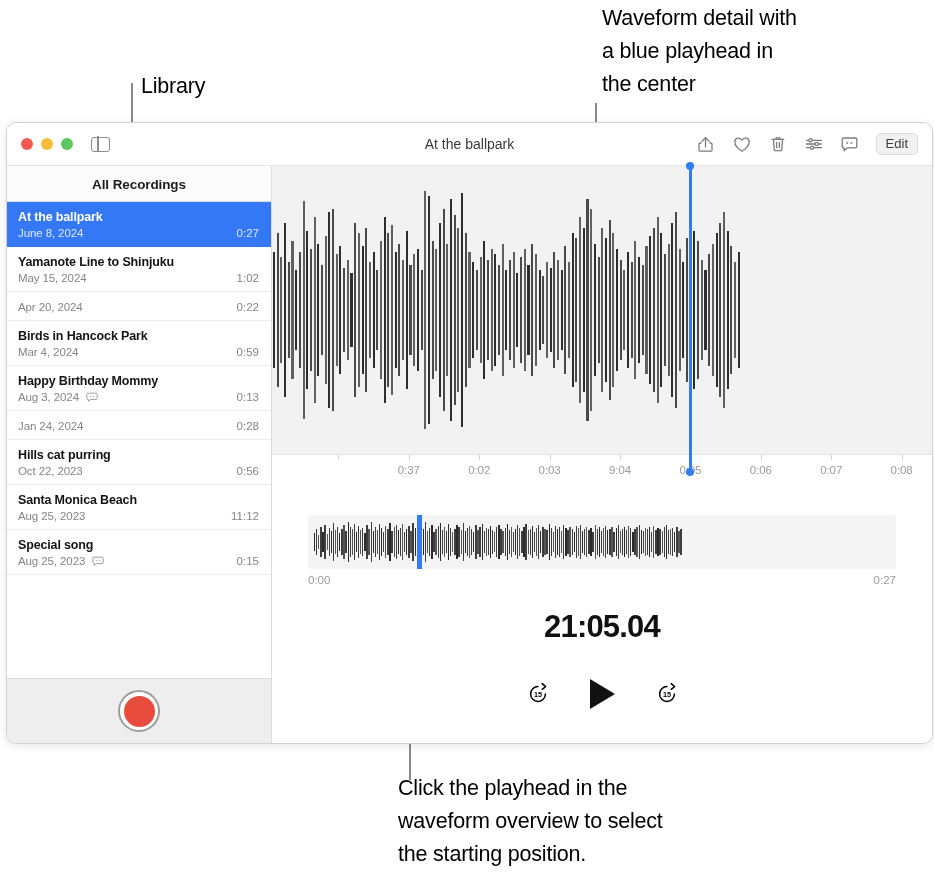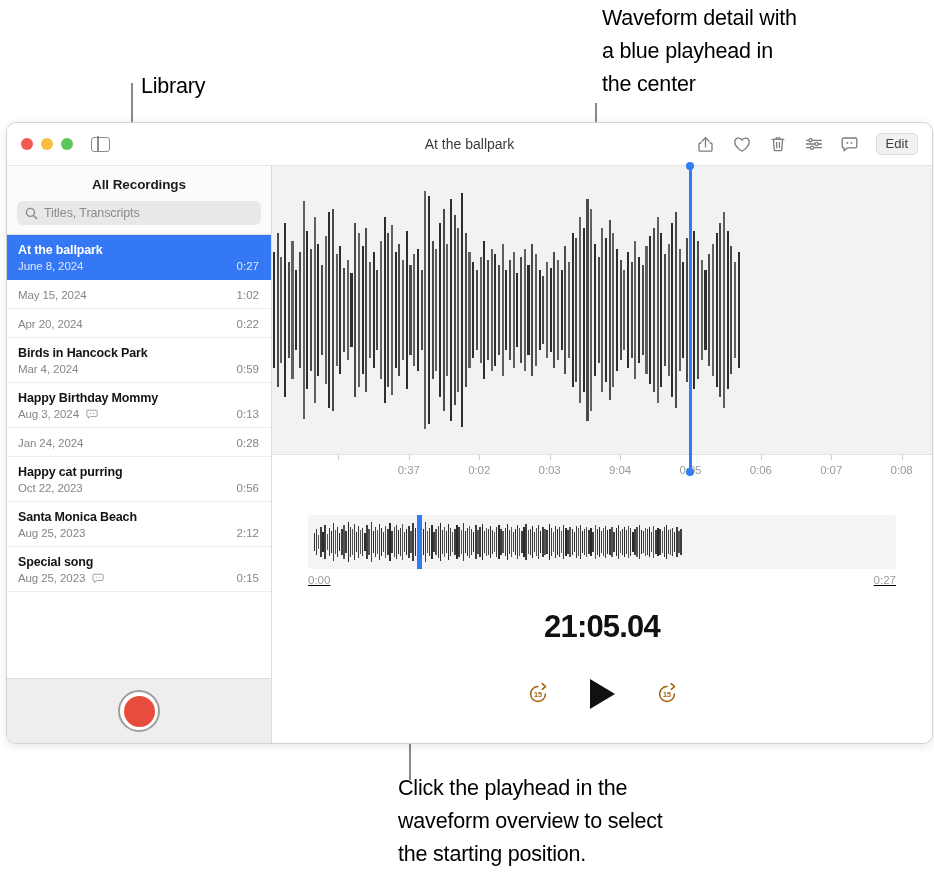--- a/index.html
+++ b/index.html
@@ -299,21 +299,20 @@
     background: #2f7cf6;
     transform: translateX(-50%);
   }
   .playhead .cap.top { top: -4px; }
   .playhead .cap.bot { bottom: -4px; }
 
   
   .overview-zone {
     padding: 22px 36px 0 36px;
     position: relative;
-    text-decoration: underline;
   }
   .overview-strip {
     height: 54px;
     background: #f4f4f4;
     border-radius: 4px;
     position: relative;
     display: flex;
     align-items: center;
     gap: 0.8px;
     padding: 0 6px;
@@ -351,21 +350,21 @@
     letter-spacing: -0.8px;
     margin-top: 23px;
   }
   .transport {
     display: flex;
     align-items: center;
     justify-content: center;
     gap: 40px;
     margin-top: 34px;
   }
-  .skip-btn { width: 24px; height: 24px; color: #a16207; }
+  .skip-btn { width: 24px; height: 24px; color: #000000; }
   .skip-btn svg { display: block; }
   .play-btn {
     width: 0; height: 0;
     border-left: 25px solid #111111;
     border-top: 15px solid transparent;
     border-bottom: 15px solid transparent;
   }
 </style>
 </head>
 <body>
@@ -432,41 +431,31 @@
       </div>
       <div class="edit-btn">Edit</div>
     </div>
   </div>
 
   <div class="body-split">
 
     <div class="sidebar">
       <div class="sidebar-header">All Recordings</div>
 
-      <div class="search-wrap">
-        <div class="search-field">
-          <span>
-            <svg width="13" height="13" viewBox="0 0 13 13" fill="none" stroke="currentColor" stroke-width="1.4" stroke-linecap="round">
-              <circle cx="5.4" cy="5.4" r="4"></circle>
-                <path d="M8.4 8.4l3.2 3.2"></path>
-            </svg>
-          </span>
-          <span class="search-ph">Titles, Transcripts</span>
-        </div>
-      </div>
 
       <div class="rec-list" id="rec-list">
           <div class="rec-row selected">
             <div class="rec-title">At the ballpark</div>
             <div class="rec-sub">
               <span class="rec-date">June 8, 2024</span>
               <span class="rec-dur">0:27</span>
             </div>
           </div>
           <div class="rec-row">
+            <div class="rec-title">Yamanote Line to Shinjuku</div>
             <div class="rec-sub">
               <span class="rec-date">May 15, 2024</span>
               <span class="rec-dur">1:02</span>
             </div>
           </div>
           <div class="rec-row">
             <div class="rec-sub">
               <span class="rec-date">Apr 20, 2024</span>
               <span class="rec-dur">0:22</span>
             </div>
@@ -492,31 +481,31 @@
               <span class="rec-dur">0:13</span>
             </div>
           </div>
           <div class="rec-row">
             <div class="rec-sub">
               <span class="rec-date">Jan 24, 2024</span>
               <span class="rec-dur">0:28</span>
             </div>
           </div>
           <div class="rec-row">
-            <div class="rec-title">Happy cat purring</div>
+            <div class="rec-title">Hills cat purring</div>
             <div class="rec-sub">
               <span class="rec-date">Oct 22, 2023</span>
               <span class="rec-dur">0:56</span>
             </div>
           </div>
           <div class="rec-row">
             <div class="rec-title">Santa Monica Beach</div>
             <div class="rec-sub">
               <span class="rec-date">Aug 25, 2023</span>
-              <span class="rec-dur">2:12</span>
+              <span class="rec-dur">11:12</span>
             </div>
           </div>
           <div class="rec-row">
             <div class="rec-title">Special song</div>
             <div class="rec-sub">
               <span class="rec-date">Aug 25, 2023</span>
               <span class="transcript-badge">
                 <svg width="12" height="11" viewBox="0 0 14 12" fill="none" stroke="currentColor" stroke-width="1.1" stroke-linejoin="round">
                   <path d="M1 2.1A1.1 1.1 0 0 1 2.1 1h9.8A1.1 1.1 0 0 1 13 2.1v5.1a1.1 1.1 0 0 1-1.1 1.1H5.1L2.8 10.6V8.3H2.1A1.1 1.1 0 0 1 1 7.2z"></path>
                   <circle cx="5.2" cy="4.6" r="0.75" fill="currentColor" stroke="none"></circle>

